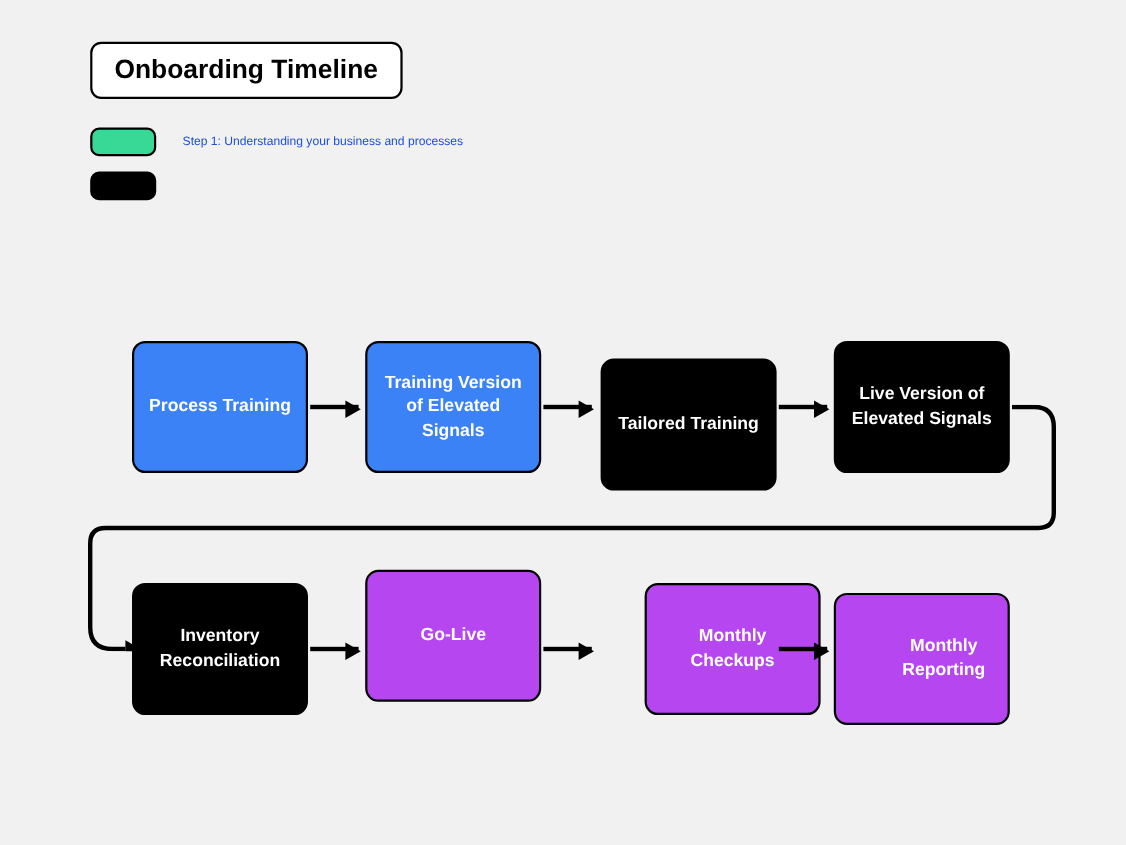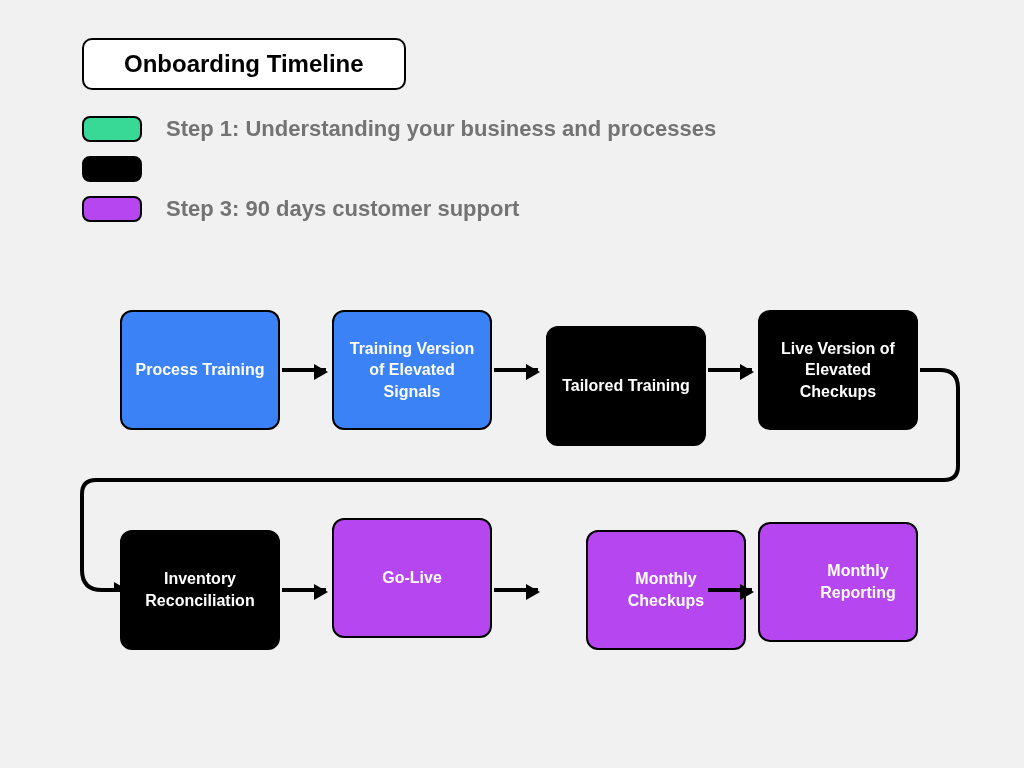--- a/index.html
+++ b/index.html
@@ -11,21 +11,21 @@
       position: relative;
       overflow: hidden;
     }
     .title-box {
       position: absolute;
       top: 38px;
       left: 82px;
       background: #fff;
       border: 2.5px solid #000;
       border-radius: 10px;
-      padding: 10px 40px;
+      padding: 10px 20px;
       font-size: 24px;
       font-weight: 700;
     }
     .legend {
       position: absolute;
       top: 116px;
       left: 82px;
     }
     .legend-row {
       display: flex;
@@ -36,23 +36,23 @@
       width: 60px;
       height: 26px;
       border: 2.5px solid #000;
       border-radius: 8px;
       margin-right: 24px;
     }
     .swatch.green { background: #38d996; }
     .swatch.black { background: #000; }
     .swatch.purple { background: #b546f0; }
     .legend-text {
-      font-size: 22px;
-      font-weight: 700;
-      color: #737373;
+      font-size: 11px;
+      font-weight: 400;
+      color: #1d4ed8;
     }
     .flow-area {
       position: absolute;
       top: 310px;
       left: 0;
       width: 1024px;
     }
     .box {
       position: absolute;
       width: 160px;
@@ -76,21 +76,21 @@
     
     .b1 { left: 120px; top: 0; }
     .b2 { left: 332px; top: 0; }
     .b3 { left: 546px; top: 16px; }
     .b4 { left: 758px; top: 0; }
 
     
     .b5 { left: 120px; top: 220px; text-align: center; }
     .b6 { left: 332px; top: 208px; }
     .b7 { left: 546px; top: 220px; margin-left: 40px; }
-    .b8 { left: 758px; top: 212px; padding-left: 48px; }
+    .b8 { left: 758px; top: 229px; padding-left: 48px; }
 
     .arrow {
       position: absolute;
       height: 0;
       border-top: 4px solid #000;
     }
     .arrow::after {
       content: "";
       position: absolute;
       right: -2px;
@@ -122,32 +122,28 @@
 <div class="title-box">Onboarding Timeline</div>
 
 <div class="legend">
   <div class="legend-row">
     <div class="swatch green"></div>
     <div class="legend-text">Step 1: Understanding your business and processes</div>
   </div>
   <div class="legend-row">
     <div class="swatch black"></div>
   </div>
-  <div class="legend-row">
-    <div class="swatch purple"></div>
-    <div class="legend-text">Step 3: 90 days customer support</div>
-  </div>
 </div>
 
 <div class="flow-area">
 
   <div class="box green b1">Process Training</div>
   <div class="box green b2">Training Version of Elevated Signals</div>
   <div class="box black b3">Tailored Training</div>
-  <div class="box black b4">Live Version of Elevated Checkups</div>
+  <div class="box black b4">Live Version of Elevated Signals</div>
 
   <div class="box black b5">Inventory Reconciliation</div>
   <div class="box purple b6">Go-Live</div>
   <div class="box purple b7">Monthly Checkups</div>
   <div class="box purple b8">Monthly Reporting</div>
 
   <div class="arrow a1"></div>
   <div class="arrow a2"></div>
   <div class="arrow a3"></div>
   <div class="arrow a5"></div>

